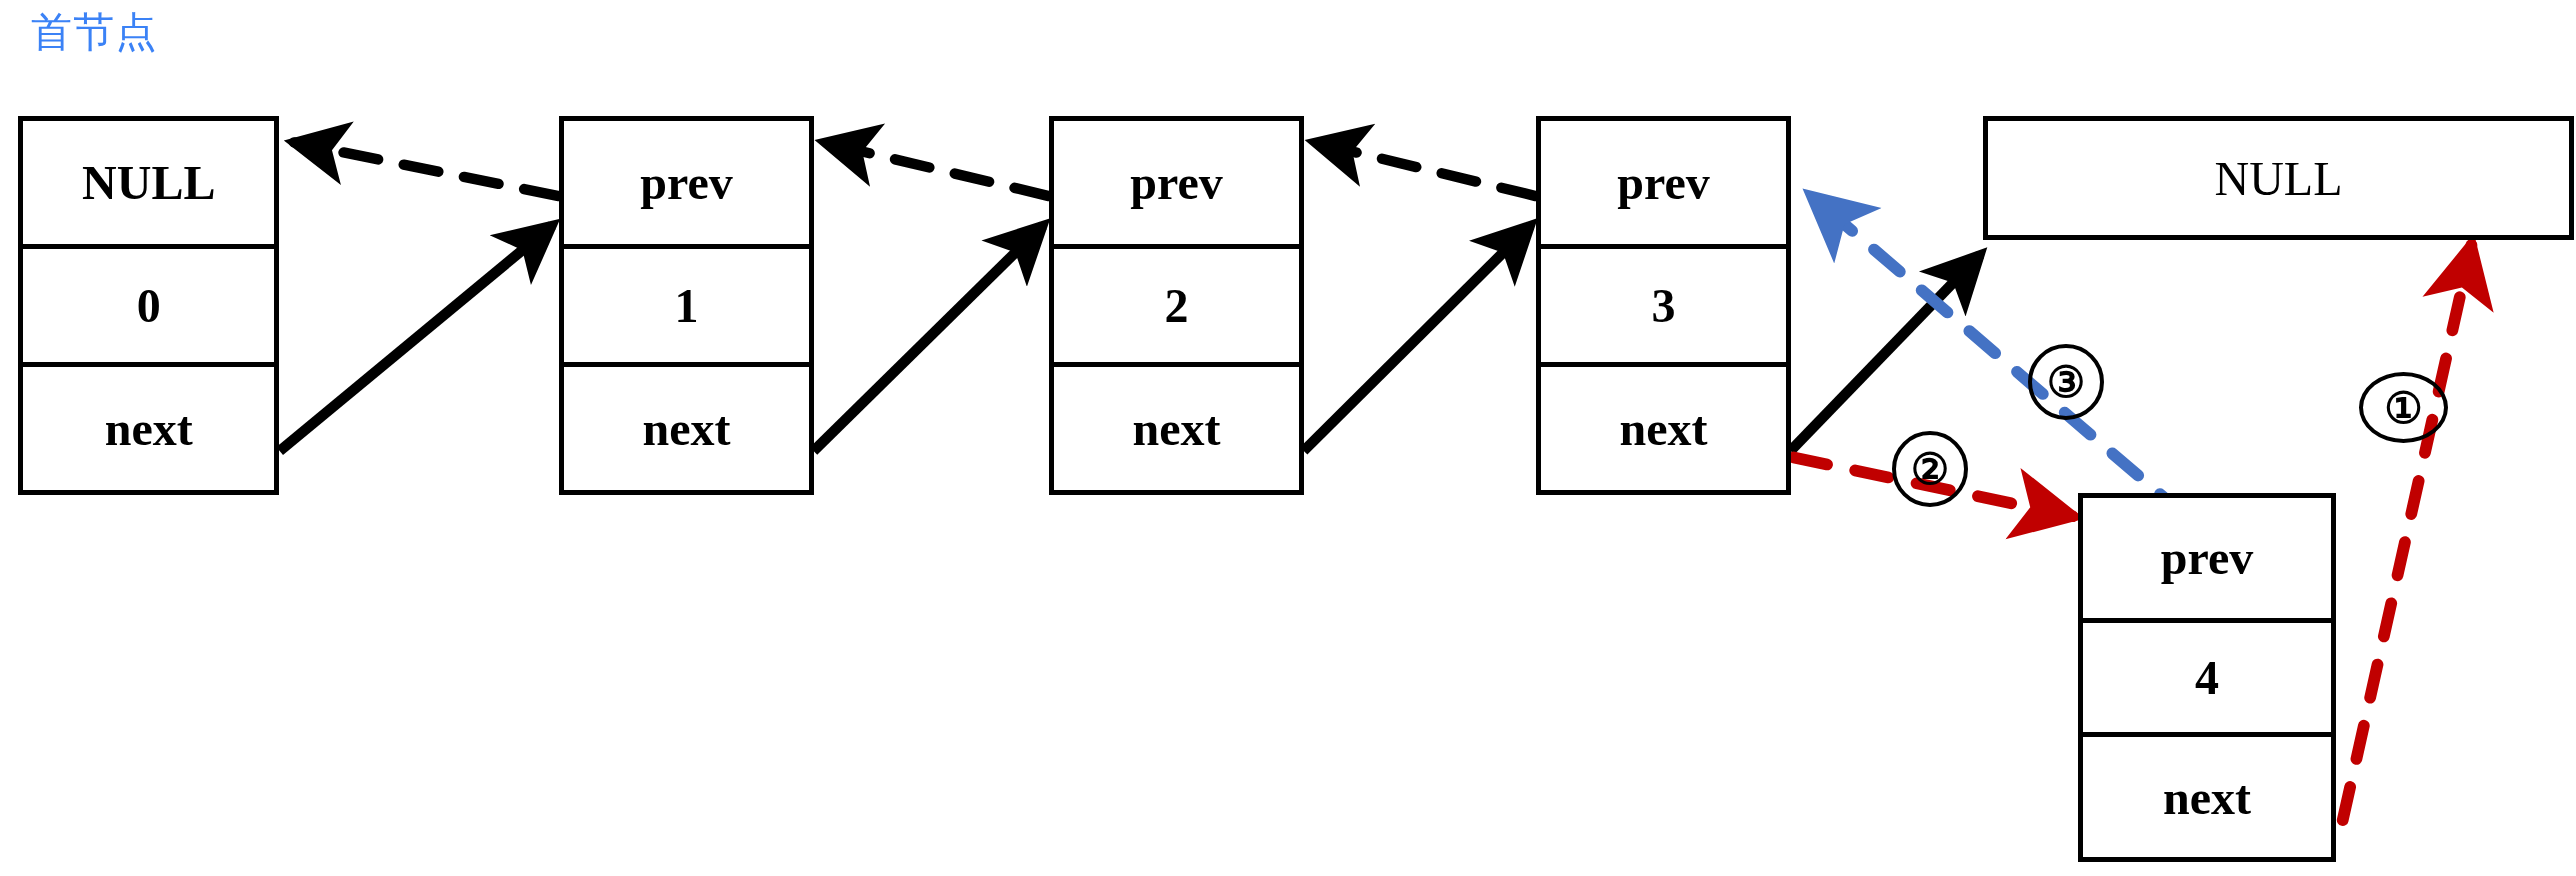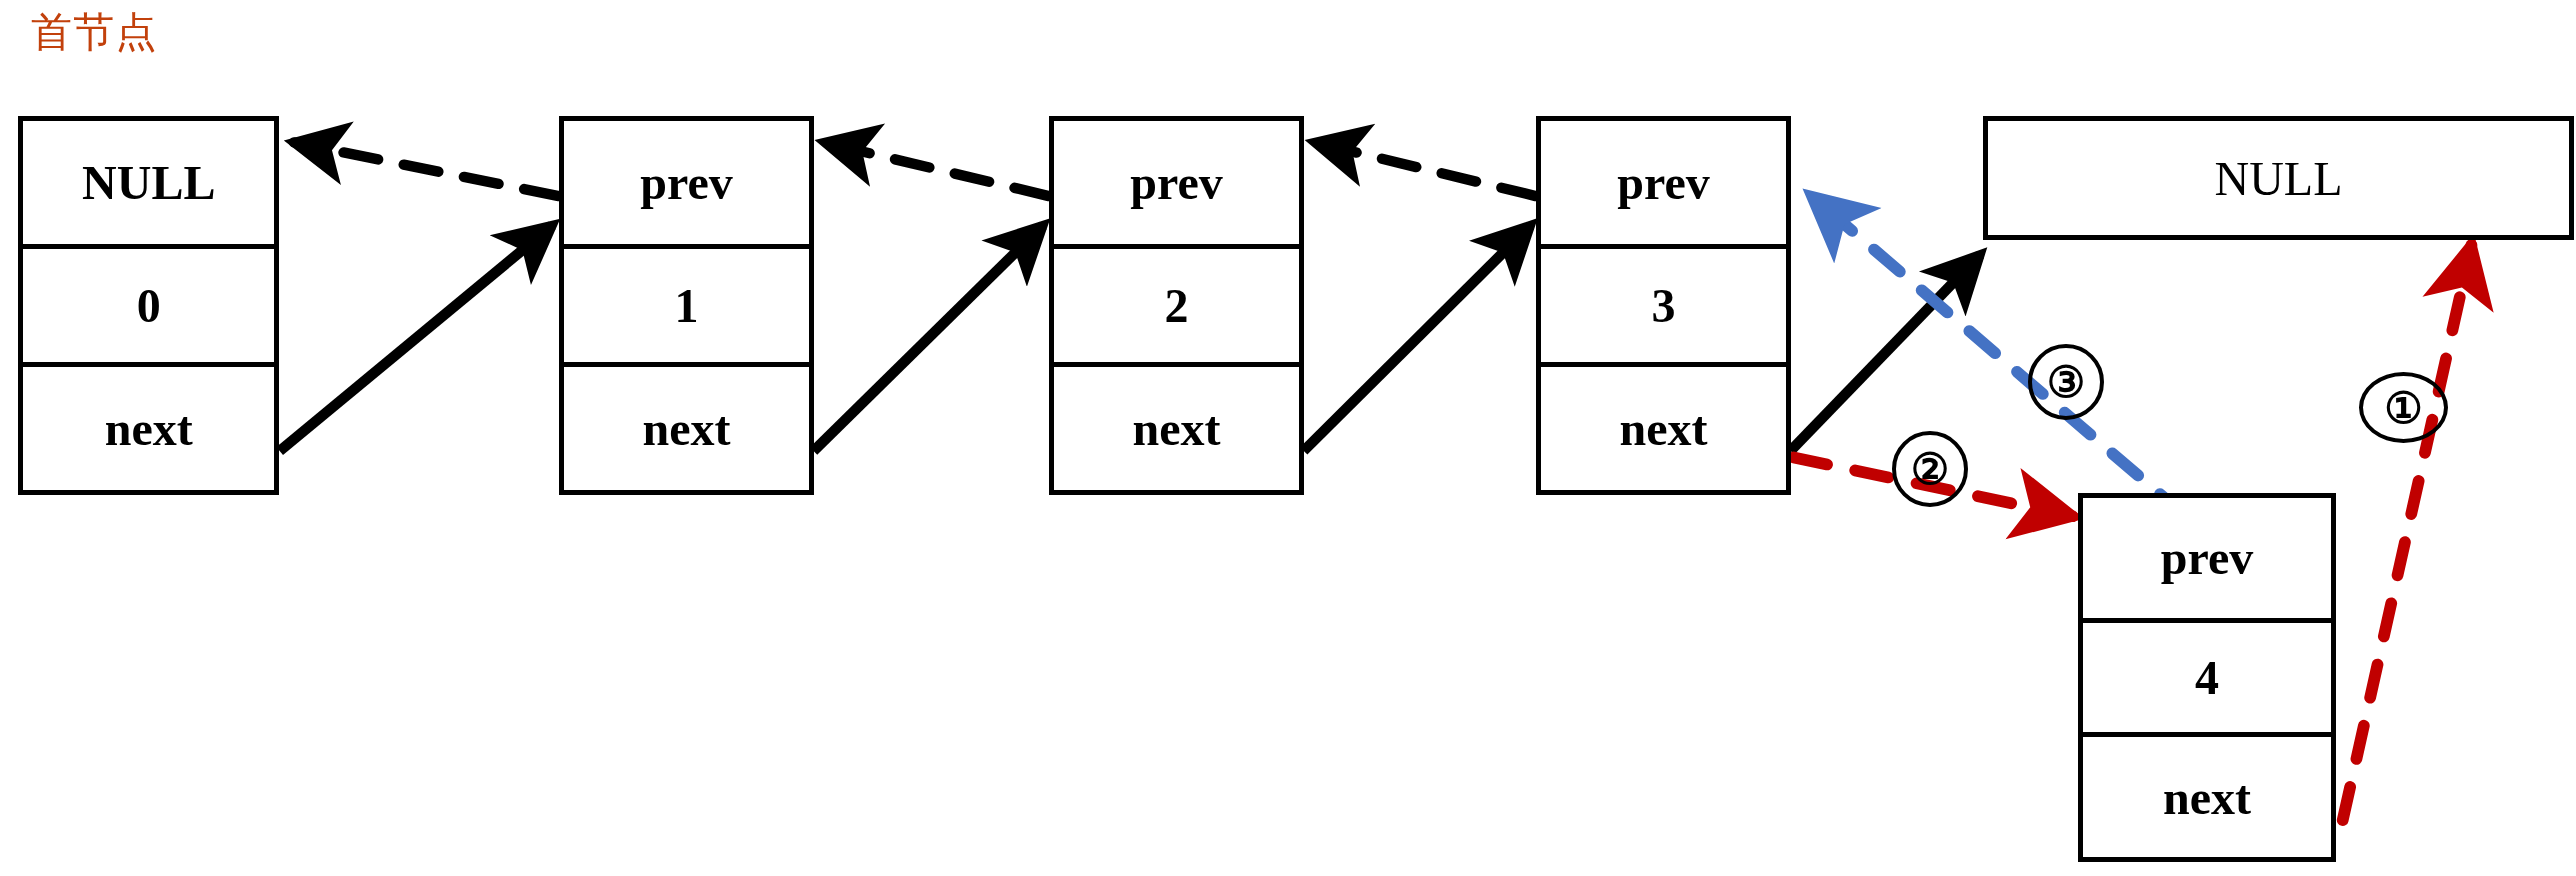--- a/index.html
+++ b/index.html
@@ -1,20 +1,20 @@
 <!DOCTYPE html>
 <html style="font-size:10.5px"><head>
 <meta charset="utf-8">
 <style>
   html,body{margin:0;padding:0;background:#ffffff;}
   #stage{position:relative;width:2576px;height:877px;background:#ffffff;
          font-family:"Liberation Serif","DejaVu Serif",serif;overflow:hidden;}
   #art{position:absolute;left:0;top:0;width:2576px;height:877px;}
   .cap{position:absolute;font-family:"Liberation Sans","DejaVu Sans",sans-serif;
-       font-size:41px;color:#c2410c;white-space:nowrap;letter-spacing:1.3px;text-align:center;}
+       font-size:41px;color:#3b82f6;white-space:nowrap;letter-spacing:1.3px;text-align:center;}
   .node{position:absolute;border:5.9px solid #000;background:#fff;box-sizing:border-box;}
   .cell{display:flex;align-items:center;justify-content:center;
         font-weight:bold;color:#000;box-sizing:border-box;background:#fff;}
   .cell.mid{border-top:5.9px solid #000;border-bottom:5.9px solid #000;}
   .nullbox{position:absolute;border:5.9px solid #000;background:#fff;box-sizing:border-box;
            display:flex;align-items:center;justify-content:center;color:#000;}
   .mark{position:absolute;display:flex;align-items:center;justify-content:center;
         color:#000;font-weight:bold;background:transparent;}
   .mark.circ{border:4.6px solid #000;border-radius:50%;}
   .mark.oval{border:4.6px solid #000;border-radius:50%;}

